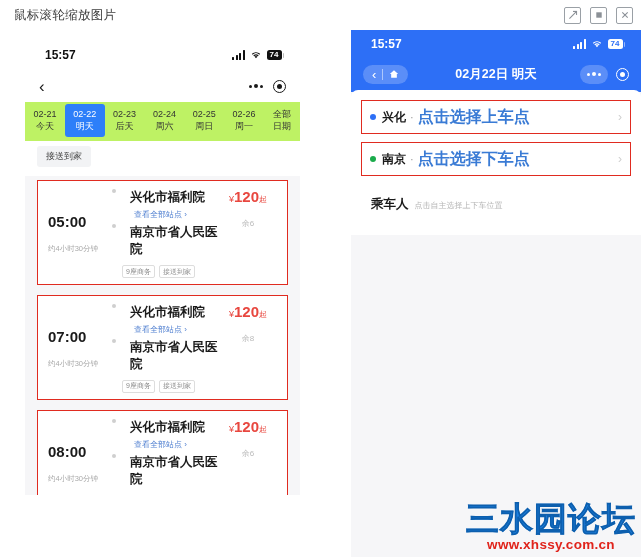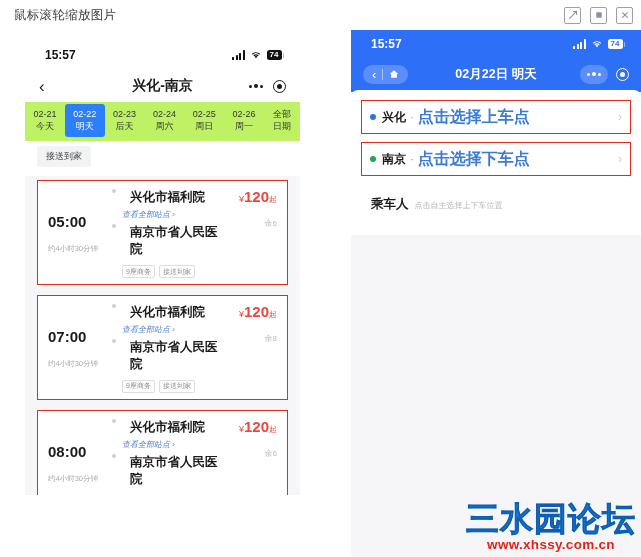--- a/index.html
+++ b/index.html
@@ -150,27 +150,27 @@
   .card-time {
     flex:0 0 58px;
     font-size:15px; font-weight:bold; color:#1a1a1a;
     display:flex; flex-direction:column; justify-content:center;
   }
   .card-dur { font-size:7.5px; color:#aaaaaa; font-weight:normal; margin-top:14px;}
   .card-mid { flex:1 1 auto; padding-left:6px; position:relative; }
   .stop-row { display:flex; align-items:flex-start; gap:14px; }
   .stop-dot { width:4px;height:4px;border-radius:50%;background:#cfcfcf;flex:0 0 4px;}
   .stop-name { font-size:12.5px; font-weight:bold; color:#1a1a1a; }
-  .viewall { font-size:8px; color:#4f7fd0; margin:3px 0 4px 10px;font-style:italic; }
+  .viewall { font-size:8px; color:#4f7fd0; margin:3px 0 4px 22px; }
   .tags { display:flex; gap:4px; margin-top:7px; margin-left:10px; }
   .tag {
     font-size:7px; color:#8a8a8a; border:1px solid #dddddd;
     padding:1.5px 3px; border-radius:2px; line-height:1.1;
   }
-  .card-right { flex:0 0 58px; text-align:right; }
+  .card-right { flex:0 0 58px; text-align:center; }
   .price { color:#e8473f; font-weight:bold; font-size:15px; line-height:1; white-space:nowrap;}
   .price .yen { font-size:9px; font-weight:normal;}
   .price .qi { font-size:8px; font-weight:normal;}
   .seats { font-size:8px; color:#bbbbbb; margin-top:14px; }
 
   
   .r-head { background:#2d6ff6; padding-bottom:2px; }
   .r-statusbar {
     height:28px; display:flex; align-items:center; justify-content:space-between;
     padding:0 16px 0 20px; box-sizing:border-box;
@@ -292,21 +292,20 @@
           </svg>
           <span style="display:flex;align-items:center;">
             <span class="batt">74</span>
             <span class="batt-cap"></span>
           </span>
         </span>
       </div>
 
       <div class="navbar">
         <span class="chev-back">‹</span>
-        <span class="nav-title">兴化-南京</span>
         <span class="nav-right">
           <span class="dots">
               <i></i>
               <i></i>
               <i></i>
             </span>
           <span class="target"></span>
         </span>
       </div>
 

